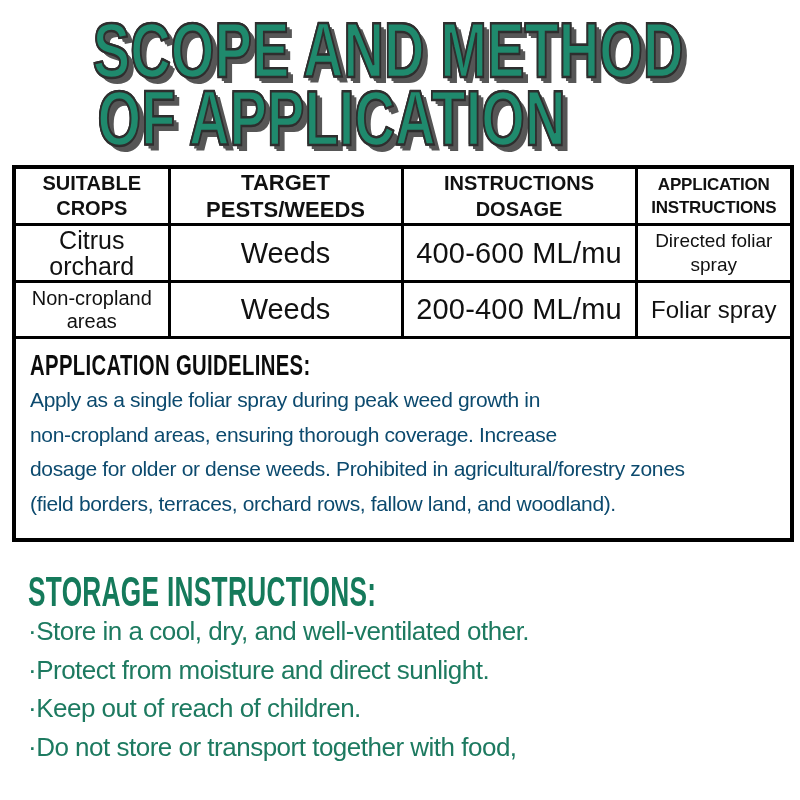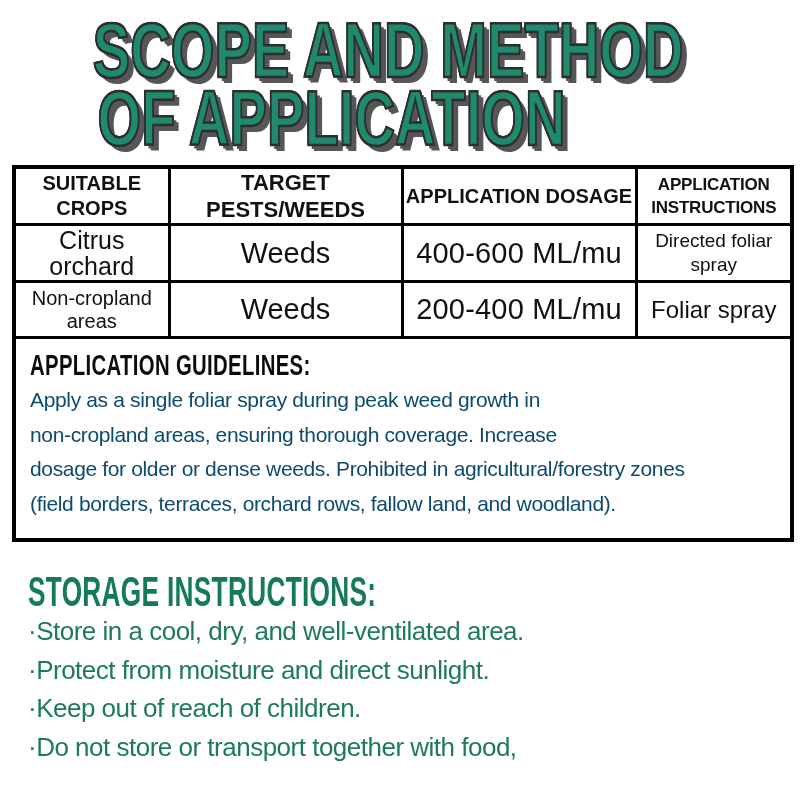--- a/index.html
+++ b/index.html
@@ -86,21 +86,21 @@
     <colgroup>
       <col style="width:155px">
         <col style="width:233px">
         <col style="width:234px">
         <col style="width:156px">
     </colgroup>
     <thead>
       <tr>
         <th class="th-crops">SUITABLE CROPS</th>
         <th class="th-pests">TARGET PESTS/WEEDS</th>
-        <th class="th-dosage">APPLICATION DOSAGE</th>
+        <th class="th-dosage">INSTRUCTIONS DOSAGE</th>
         <th class="th-instr">APPLICATION INSTRUCTIONS</th>
       </tr>
     </thead>
     <tbody>
       <tr class="row-1">
         <td class="cell-crop-1">Citrus orchard</td>
         <td class="cell-pest">Weeds</td>
         <td class="cell-dosage">400-600 ML/mu</td>
         <td class="cell-instr-1">Directed foliar spray</td>
       </tr>
@@ -120,20 +120,20 @@
               <div class="g-line">(field borders, terraces, orchard rows, fallow land, and woodland).</div>
             </div>
         </td>
       </tr>
     </tbody>
   </table>
 
   <section class="storage">
     <div class="s-head">STORAGE INSTRUCTIONS:</div>
     <div class="s-body">
-        <div class="s-line">·Store in a cool, dry, and well-ventilated area.</div>
+        <div class="s-line">·Store in a cool, dry, and well-ventilated other.</div>
         <div class="s-line">·Protect from moisture and direct sunlight.</div>
         <div class="s-line">·Keep out of reach of children.</div>
         <div class="s-line">·Do not store or transport together with food,</div>
       </div>
   </section>
 
 </div>
 
 </body></html>

